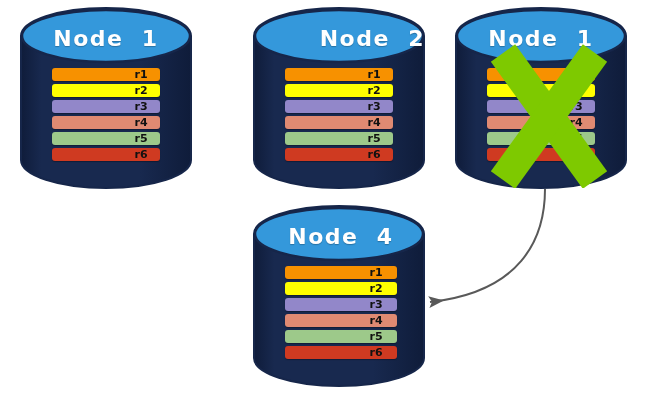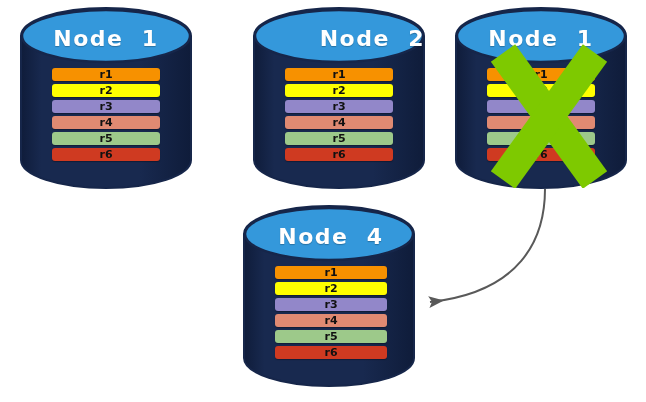--- a/index.html
+++ b/index.html
@@ -60,20 +60,21 @@
     left: 0;
     top: 0;
     width: 100%;
     height: 13px;
     line-height: 13px;
     text-align: center;
     color: #111111;
     font-weight: bold;
     font-size: 11px;
     font-family: "DejaVu Sans", "Liberation Sans", sans-serif;
+    padding-left: 35px;
   }
   .xmark {
     position: absolute;
     pointer-events: none;
   }
   .arrow-layer {
     position: absolute;
     left: 0; top: 0;
     width: 646px;
     height: 402px;
@@ -188,21 +189,21 @@
           <span class="row-label">r6</span>
         </div>
       </div>
       <svg class="xmark" width="172" height="180" viewBox="0 0 172 180" style="left: 0px; top: 0px;">
         <g stroke="#7ec900" stroke-width="30" stroke-linecap="butt">
           <line x1="48" y1="45" x2="140" y2="172"></line>
           <line x1="140" y1="45" x2="48" y2="172"></line>
         </g>
       </svg>
     </div>
-    <div class="node" style="left: 243px; top: 206px; width: 176px; height: 180px;">
+    <div class="node" style="left: 253px; top: 206px; width: 176px; height: 180px;">
       <svg class="node-svg" width="172" height="180" viewBox="0 0 172 180">
         <defs>
           <linearGradient id="bodyGrad3" x1="0" y1="0" x2="1" y2="0">
             <stop offset="0%" stop-color="#0f1c3a"></stop>
             <stop offset="12%" stop-color="#18294f"></stop>
             <stop offset="70%" stop-color="#18294f"></stop>
             <stop offset="100%" stop-color="#0f1c3a"></stop>
           </linearGradient>
         </defs>
         <path d="M 1,28 L 1,152 A 85,28 0 0 0 171,152 L 171,28 A 85,28 0 0 0 1,28 Z" fill="url(#bodyGrad3)" stroke="#16264a" stroke-width="2"></path>

